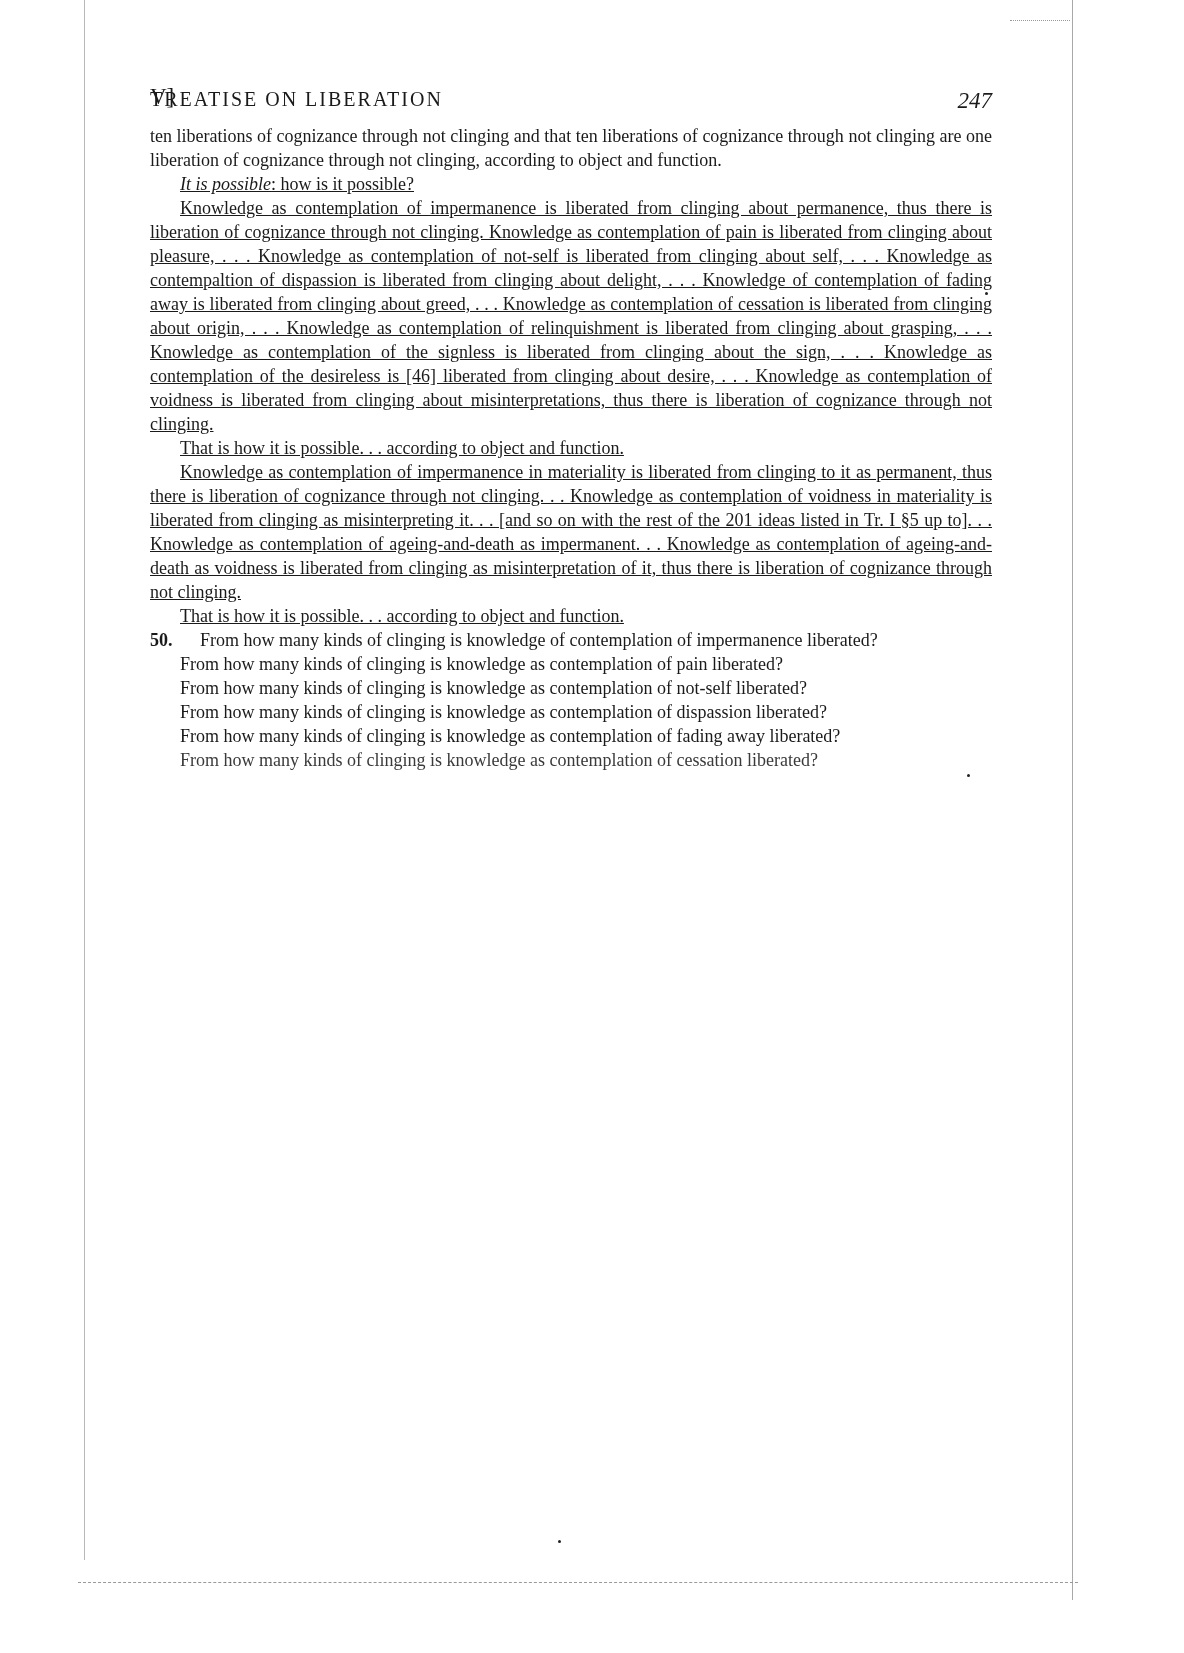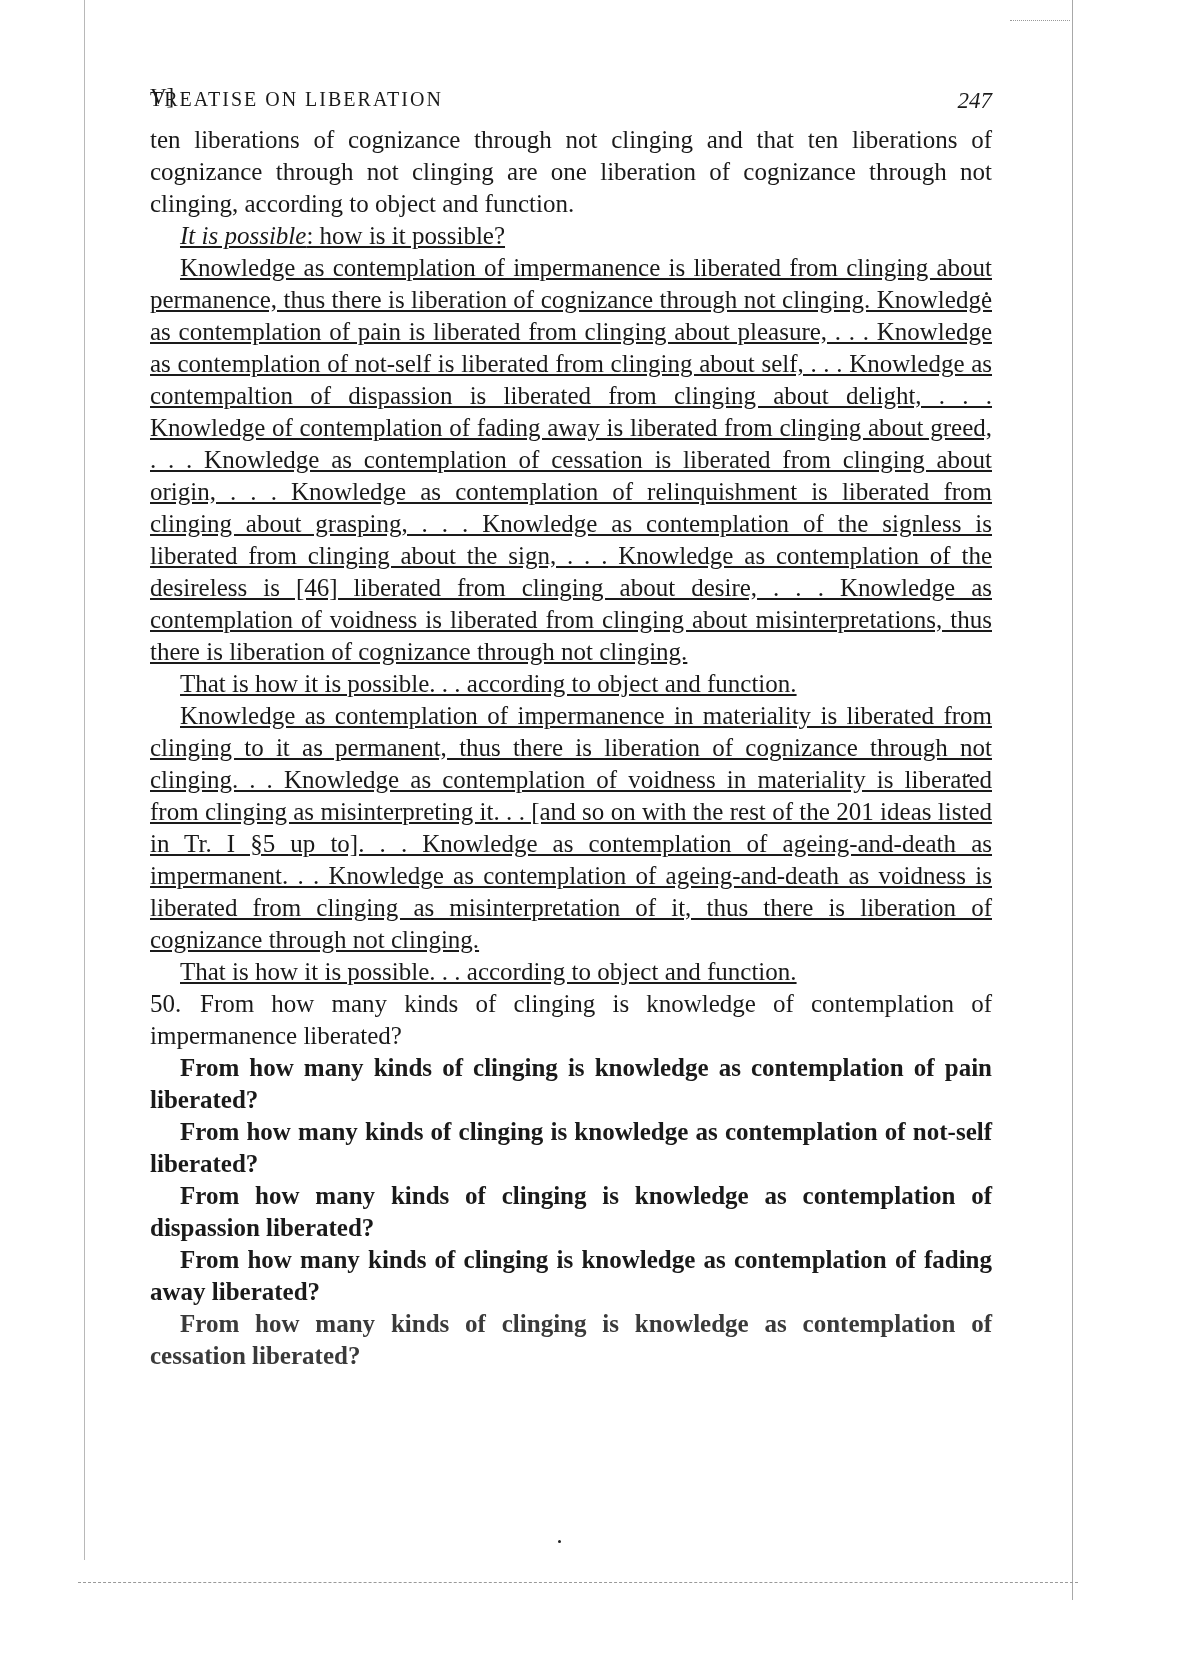--- a/index.html
+++ b/index.html
@@ -7,26 +7,26 @@
     .scan { position: absolute; left: 0; top: 0; width: 1184px; height: 1653px; background: #fff; }
     .edge-left { position: absolute; left: 84px; top: 0; width: 1px; height: 1560px; background: #b8b8b8; }
     .edge-right { position: absolute; left: 1072px; top: 0; width: 1px; height: 1600px; background: #a8a8a8; }
     .edge-bottom { position: absolute; left: 78px; top: 1582px; width: 1000px; height: 0; border-top: 1px dashed #9a9a9a; }
     .corner-mark { position: absolute; left: 1010px; top: 20px; width: 60px; border-top: 1px dotted #999; }
     .page { position: absolute; left: 150px; top: 84px; width: 842px; font-family: "Liberation Serif", "DejaVu Serif", serif; color: #1a1a1a; }
     .header { position: relative; height: 40px; font-size: 23px; }
     .hdr-left { position: absolute; left: 0; top: 0; }
     .hdr-title { position: absolute; left: 0; right: 0; top: 4px; text-align: left; font-size: 20px; letter-spacing: 2px; }
     .hdr-page { position: absolute; right: 0; top: 4px; font-size: 23px; font-style: italic; }
-    .body { font-size: 25px; line-height: 32px; text-align: justify; }
+    .body { font-size: 18px; line-height: 24px; text-align: justify; }
     .body p { margin: 0; }
     .ind { text-indent: 30px; text-decoration: underline; }
-    .q { text-indent: 30px; font-weight: bold; }
+    .q { text-indent: 30px; }
     .q50 { text-indent: 0; }
-    .num { display: inline-block; width: 50px; }
+    .num { display: inline-block; width: 50px; font-weight: bold; }
     em { font-style: italic; }
     .faint { color: #3a3a3a; }
     .speck { position: absolute; width: 3px; height: 3px; background: #222; border-radius: 50%; }
   </style>
 </head>
 <body>
 
 <div class="scan">
   <div class="edge-left"></div>
   <div class="edge-right"></div>

